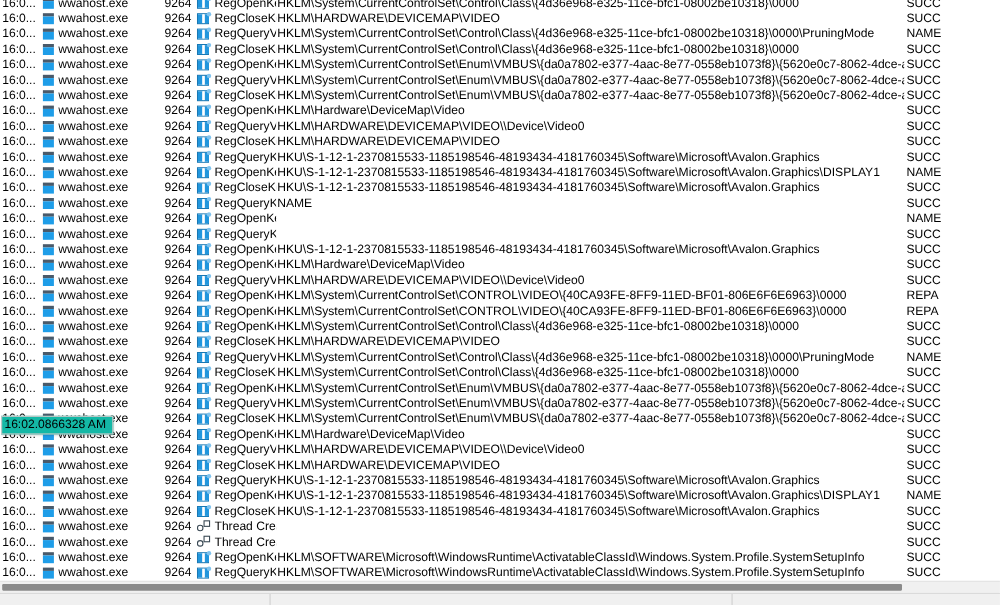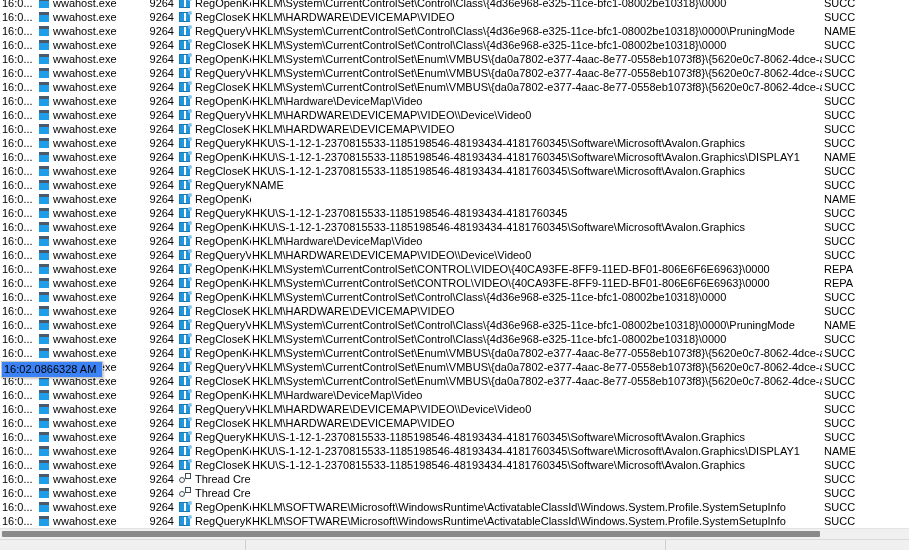--- a/index.html
+++ b/index.html
@@ -157,25 +157,25 @@
     left: 6px; top: 0px;
     width: 6px; height: 6px;
     border: 1.5px solid #3b4a55;
     box-sizing: border-box;
   }
 
   
   #time-tooltip {
     position: absolute;
     left: 1px;
-    top: 361px;
+    top: 378px;
     height: 15px;
     line-height: 15px;
     padding: 0 6px 0 2px;
-    background: #3b82f6;
+    background: #14b8a6;
     border: 1px solid #c8c8c8;
     box-shadow: 1px 1px 2px rgba(0,0,0,0.22);
     color: #000000;
     font-family: "Liberation Sans", sans-serif;
     font-size: 11px;
     white-space: nowrap;
     z-index: 50;
   }
 
   
@@ -381,21 +381,20 @@
           <span class="c-op">RegOpenKey</span>
           <span class="c-result">NAME</span>
         </div>
         <div class="ev-row">
           <span class="c-time">16:0...</span>
           <span class="c-procicon"><span class="icon-proc"></span></span>
           <span class="c-proc">wwahost.exe</span>
           <span class="c-pid">9264</span>
           <span class="c-opicon"><span class="icon-reg"><i></i><b></b></span></span>
           <span class="c-op">RegQueryKey</span>
-          <span class="c-path">HKU\S-1-12-1-2370815533-1185198546-48193434-4181760345</span>
           <span class="c-result">SUCC</span>
         </div>
         <div class="ev-row">
           <span class="c-time">16:0...</span>
           <span class="c-procicon"><span class="icon-proc"></span></span>
           <span class="c-proc">wwahost.exe</span>
           <span class="c-pid">9264</span>
           <span class="c-opicon"><span class="icon-reg"><i></i><b></b></span></span>
           <span class="c-op">RegOpenKey</span>
           <span class="c-path">HKU\S-1-12-1-2370815533-1185198546-48193434-4181760345\Software\Microsoft\Avalon.Graphics</span>

